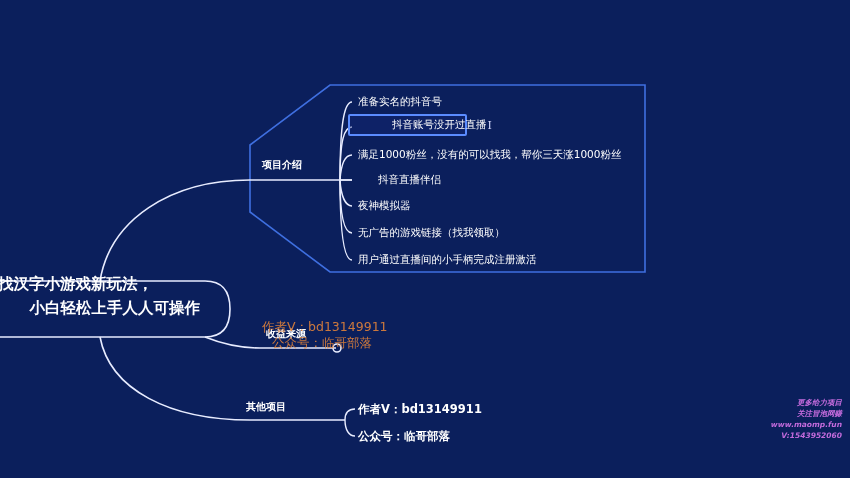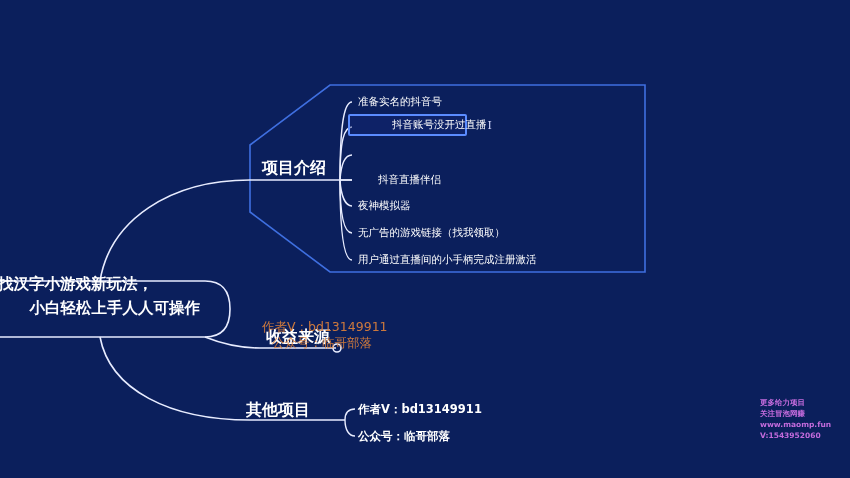--- a/index.html
+++ b/index.html
@@ -13,38 +13,38 @@
     #canvas { position: absolute; left: 0; top: 0; width: 850px; height: 478px; }
     svg.links { position: absolute; left: 0; top: 0; }
     .node { position: absolute; white-space: nowrap; }
     .root-text {
       position: absolute; left: -2px; top: 272px; width: 210px;
       font-size: 15.5px; font-weight: bold; line-height: 24px; color: #fff;
       text-align: right;
     }
     .root-text .l1 { display: block; text-align: left; }
     .root-text .l2 { display: block; padding-left: 0; text-align: right; padding-right: 8px; }
-    .branch { font-size: 16px; font-weight: bold; color: #fff; }
+    .branch { font-size: 10px; font-weight: bold; color: #fff; }
     .leaf { font-size: 10.5px; color: #ffffff; text-align: right; }
     .leaf2 { font-size: 11.5px; font-weight: bold; color: #fff; }
     .selected-box {
       position: absolute; border: 2px solid #5b8cff; border-radius: 2px;
       left: 348px; top: 114px; width: 119px; height: 22px; box-sizing: border-box;
       background: rgba(20, 40, 120, 0.4);
     }
     .caret {
       display: inline-block; font-family: "DejaVu Serif", serif; font-size: 11px; color: #d8dcff;
       margin-left: 1px; vertical-align: -1px;
     }
     .watermark-orange {
       position: absolute; color: #e0823a; font-size: 12.5px; opacity: 0.9; line-height: 16px;
     }
     .corner-wm {
-      position: absolute; right: 8px; top: 397px; width: 82px; text-align: left;
-      color: #c36bdc; font-size: 7.5px; line-height: 11px; font-weight: bold;
+      position: absolute; right: 8px; top: 397px; width: 82px; text-align: right;
+      color: #c36bdc; font-size: 7.5px; line-height: 11px; font-weight: bold; font-style: italic;
     }
   </style>
 </head>
 <body>
 
 <div id="canvas">
 
   <svg class="links" width="850" height="478">
 
     <polygon points="250,145 330,85 645,85 645,272 330,272 250,212" fill="none" stroke="#3f6fe0" stroke-width="1.6"></polygon>
@@ -82,20 +82,21 @@
   <div class="node branch" style="left:262px; top:158px;">项目介绍</div>
   <div class="node branch" style="left:266px; top:327px;">收益来源</div>
   <div class="node branch" style="left:246px; top:400px;">其他项目</div>
 
   <div class="selected-box"></div>
 
   <div class="node leaf" style="left:358px; top:95px;">准备实名的抖音号</div>
   <div class="node leaf" style="left:355px; top:118px;margin-left:37px;">
     <span>抖音账号没开过直播</span><span class="caret">I</span>
   </div>
+  <div class="node leaf" style="left:358px; top:148px;">满足1000粉丝，没有的可以找我，帮你三天涨1000粉丝</div>
   <div class="node leaf" style="left:378px; top:173px;">抖音直播伴侣</div>
   <div class="node leaf" style="left:358px; top:199px;">夜神模拟器</div>
   <div class="node leaf" style="left:358px; top:226px;">无广告的游戏链接（找我领取）</div>
   <div class="node leaf" style="left:358px; top:253px;">用户通过直播间的小手柄完成注册激活</div>
 
   <div class="node leaf2" style="left:358px; top:402px;">作者V：bd13149911</div>
   <div class="node leaf2" style="left:358px; top:429px;">公众号：临哥部落</div>
 
   <div class="watermark-orange" style="left:262px; top:319px;">
     <div>作者V：bd13149911</div>

